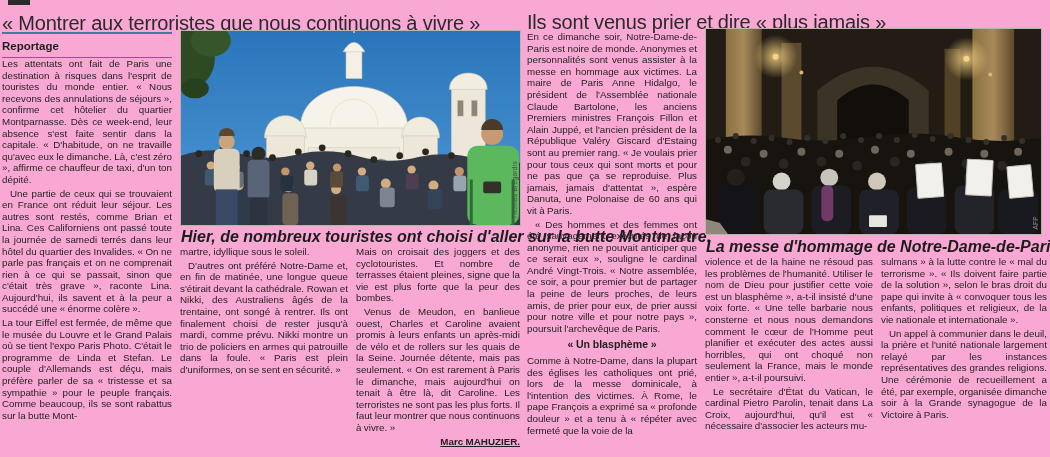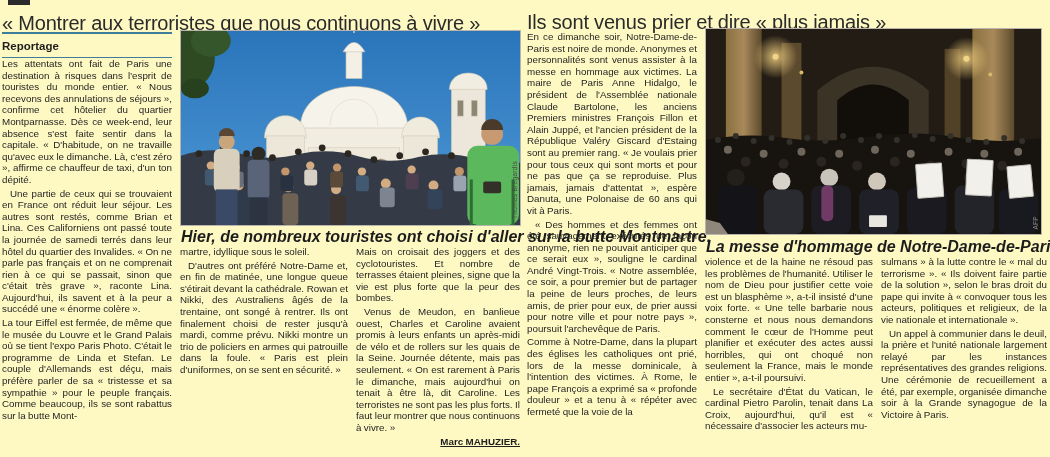--- a/index.html
+++ b/index.html
@@ -1,17 +1,17 @@
 <!DOCTYPE html>
 <html lang="fr"><head>
 <meta charset="utf-8">
 <style>
   html,body{margin:0;padding:0;}
   body{background:#e8e8e4;font-family:"Liberation Sans",sans-serif;}
-  .page{position:relative;width:1050px;height:457px;background:#fef9c3;overflow:hidden;color:#222;}
+  .page{position:relative;width:1050px;height:457px;background:#f9a8d4;overflow:hidden;color:#222;}
   .frag{position:absolute;background:#2b2b2b;}
   .headline{position:absolute;font-size:20px;font-weight:400;color:#2a2a2a;letter-spacing:-0.2px;white-space:nowrap;}
   .kicker{position:absolute;border-top:2px solid #3f7e9a;border-bottom:1px solid #3f7e9a;padding:2px 0 3px 0;}
   .kicker span{font-size:11.5px;font-weight:700;color:#1e1e1e;margin-top:36px;}
   .col{position:absolute;overflow:hidden;font-size:9.8px;line-height:11.6px;text-align:justify;color:#1f1f1f;word-spacing:-0.3px;}
   .col p{margin:0 0 2px 0;text-indent:8px;}
   .col p.noindent{text-indent:0;}
   .subhead{font-weight:700;text-align:center;font-size:10.6px;margin:5px 0 4px 0 !important;text-indent:0 !important;}
   .byline{font-weight:700;text-align:right;text-indent:0 !important;margin-top:2px !important;text-decoration:underline;}
   .photo{position:absolute;overflow:hidden;border:1px solid #b9b5ac;box-sizing:border-box;background:#777;}
@@ -153,20 +153,21 @@
     <p class="noindent">Mais on croisait des joggers et des cyclotouristes. Et nombre de terrasses étaient pleines, signe que la vie est plus forte que la peur des bombes.</p>
     <p>Venus de Meudon, en banlieue ouest, Charles et Caroline avaient promis à leurs enfants un après-midi de vélo et de rollers sur les quais de la Seine. Journée détente, mais pas seulement. « On est rarement à Paris le dimanche, mais aujourd'hui on tenait à être là, dit Caroline. Les terroristes ne sont pas les plus forts. Il faut leur montrer que nous continuons à vivre. »</p>
     <p class="byline">Marc MAHUZIER.</p>
   </div>
 
   <h1 class="headline" style="left:527px;top:-2px;width:520px;">Ils sont venus prier et dire « plus jamais »</h1>
 
   <div class="col" style="left:527px;top:31px;width:170px;height:425px;">
     <p class="noindent">En ce dimanche soir, Notre-Dame-de-Paris est noire de monde. Anonymes et personnalités sont venus assister à la messe en hommage aux victimes. La maire de Paris Anne Hidalgo, le président de l'Assemblée nationale Claude Bartolone, les anciens Premiers ministres François Fillon et Alain Juppé, et l'ancien président de la République Valéry Giscard d'Estaing sont au premier rang. « Je voulais prier pour tous ceux qui sont morts et pour ne pas que ça se reproduise. Plus jamais, jamais d'attentat », espère Danuta, une Polonaise de 60 ans qui vit à Paris.</p>
     <p>« Des hommes et des femmes ont été sauvagement exécutés de façon anonyme, rien ne pouvait anticiper que ce serait eux », souligne le cardinal André Vingt-Trois. « Notre assemblée, ce soir, a pour premier but de partager la peine de leurs proches, de leurs amis, de prier pour eux, de prier aussi pour notre ville et pour notre pays », poursuit l'archevêque de Paris.</p>
+    <p class="subhead">« Un blasphème »</p>
     <p class="noindent">Comme à Notre-Dame, dans la plupart des églises les catholiques ont prié, lors de la messe dominicale, à l'intention des victimes. À Rome, le pape François a exprimé sa « profonde douleur » et a tenu à « répéter avec fermeté que la voie de la</p>
   </div>
 
   <div class="photo" style="left:705px;top:28px;width:337px;height:207px;">
     <svg viewBox="0 0 337 207" preserveAspectRatio="none">
       <defs>
         <linearGradient id="colg" x1="0" y1="0" x2="1" y2="0">
           <stop offset="0" stop-color="#8a7040"></stop>
             <stop offset="0.5" stop-color="#a8895a"></stop>
             <stop offset="1" stop-color="#5c4a2c"></stop>
@@ -263,17 +264,17 @@
     <div class="credit" style="right:2px;bottom:4px;color:#8a8a8a;">AFP</div>
   </div>
   <div class="caption" style="left:706px;top:238px;width:340px;">La messe d'hommage de Notre-Dame-de-Paris.</div>
 
   <div class="col" style="left:705px;top:256px;width:168px;height:201px;">
     <p class="noindent">violence et de la haine ne résoud pas les problèmes de l'humanité. Utiliser le nom de Dieu pour justifier cette voie est un blasphème », a-t-il insisté d'une voix forte. « Une telle barbarie nous consterne et nous nous demandons comment le cœur de l'Homme peut planifier et exécuter des actes aussi horribles, qui ont choqué non seulement la France, mais le monde entier », a-t-il poursuivi.</p>
     <p>Le secrétaire d'État du Vatican, le cardinal Pietro Parolin, tenait dans La Croix, aujourd'hui, qu'il est « nécessaire d'associer les acteurs mu-</p>
   </div>
 
   <div class="col" style="left:881px;top:256px;width:166px;height:201px;">
-    <p class="noindent">sulmans » à la lutte contre le « mal du terrorisme ». « Ils doivent faire partie de la solution », selon le bras droit du pape qui invite à « convoquer tous les acteurs, politiques et religieux, de la vie nationale et internationale ».</p>
+    <p class="noindent">sulmans » à la lutte contre le « mal du terrorisme ». « Ils doivent faire partie de la solution », selon le bras droit du pape qui invite à « convoquer tous les enfants, politiques et religieux, de la vie nationale et internationale ».</p>
     <p>Un appel à communier dans le deuil, la prière et l'unité nationale largement relayé par les instances représentatives des grandes religions. Une cérémonie de recueillement a été, par exemple, organisée dimanche soir à la Grande synagogue de la Victoire à Paris.</p>
   </div>
 
 </div>
 
 </body></html>

